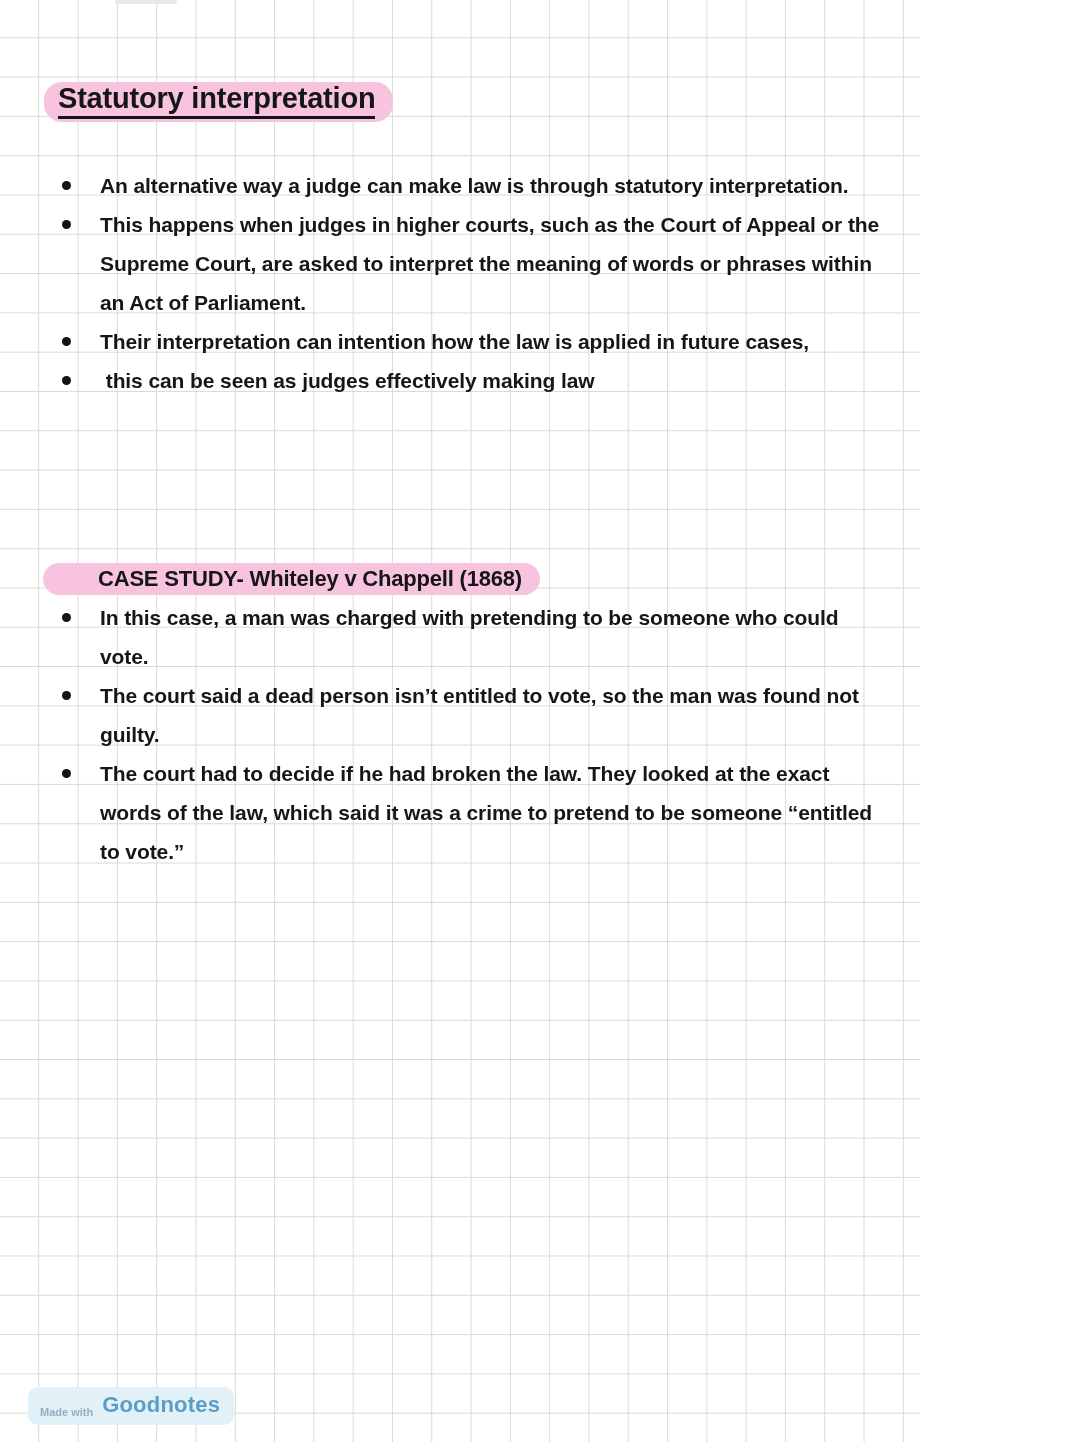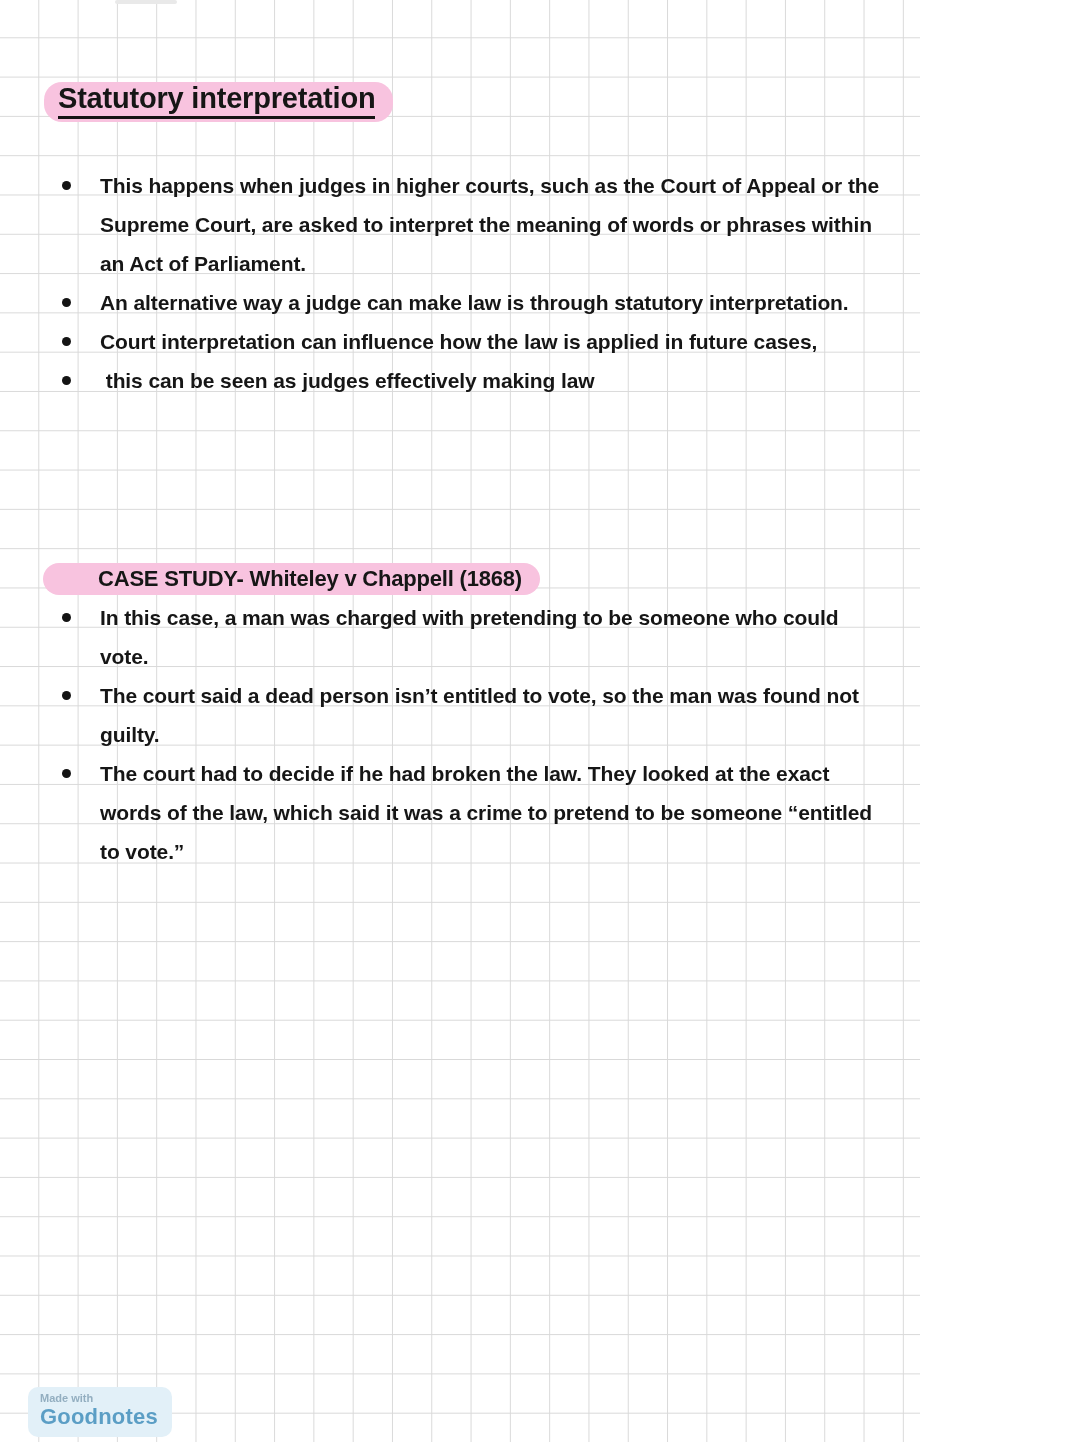--- a/index.html
+++ b/index.html
@@ -102,26 +102,25 @@
     white-space: pre;
     margin-left: 41px;
   }
 
   
   .watermark {
     position: absolute;
     left: 28px;
     top: 1387px;
     display: flex;
-    align-items: flex-start;
+    align-items: flex-end;
     background: #e2f0f8;
     border-radius: 10px;
     padding: 5px 14px 7px 12px;
     cursor: pointer;
-    flex-direction: column;
   }
   .watermark .made-with {
     font-size: 11px;
     font-weight: bold;
     color: #93aec0;
     margin-right: 9px;
     white-space: pre;
   }
   .watermark .brand {
     font-size: 22px;
@@ -138,31 +137,31 @@
 
   <div class="top-smudge"></div>
 
   <div class="title-pill">
     <span class="title-text">Statutory interpretation</span>
   </div>
 
   <ul class="bullets bullets-intro">
     <li class="bullet-row">
       <span class="bullet-dot"></span>
+      <span class="bullet-text">An alternative way a judge can make law is through statutory interpretation.</span>
+    </li>
+    <li class="bullet-row">
+      <span class="bullet-dot"></span>
       <span class="bullet-text">This happens when judges in higher courts, such as the Court of Appeal or the
 Supreme Court, are asked to interpret the meaning of words or phrases within
 an Act of Parliament.</span>
     </li>
     <li class="bullet-row">
       <span class="bullet-dot"></span>
-      <span class="bullet-text">An alternative way a judge can make law is through statutory interpretation.</span>
-    </li>
-    <li class="bullet-row">
-      <span class="bullet-dot"></span>
-      <span class="bullet-text">Court interpretation can influence how the law is applied in future cases,</span>
+      <span class="bullet-text">Their interpretation can intention how the law is applied in future cases,</span>
     </li>
     <li class="bullet-row">
       <span class="bullet-dot"></span>
       <span class="bullet-text"> this can be seen as judges effectively making law</span>
     </li>
   </ul>
 
   <div class="case-pill">
     <span class="case-text">CASE STUDY- Whiteley v Chappell (1868)</span>
   </div>

